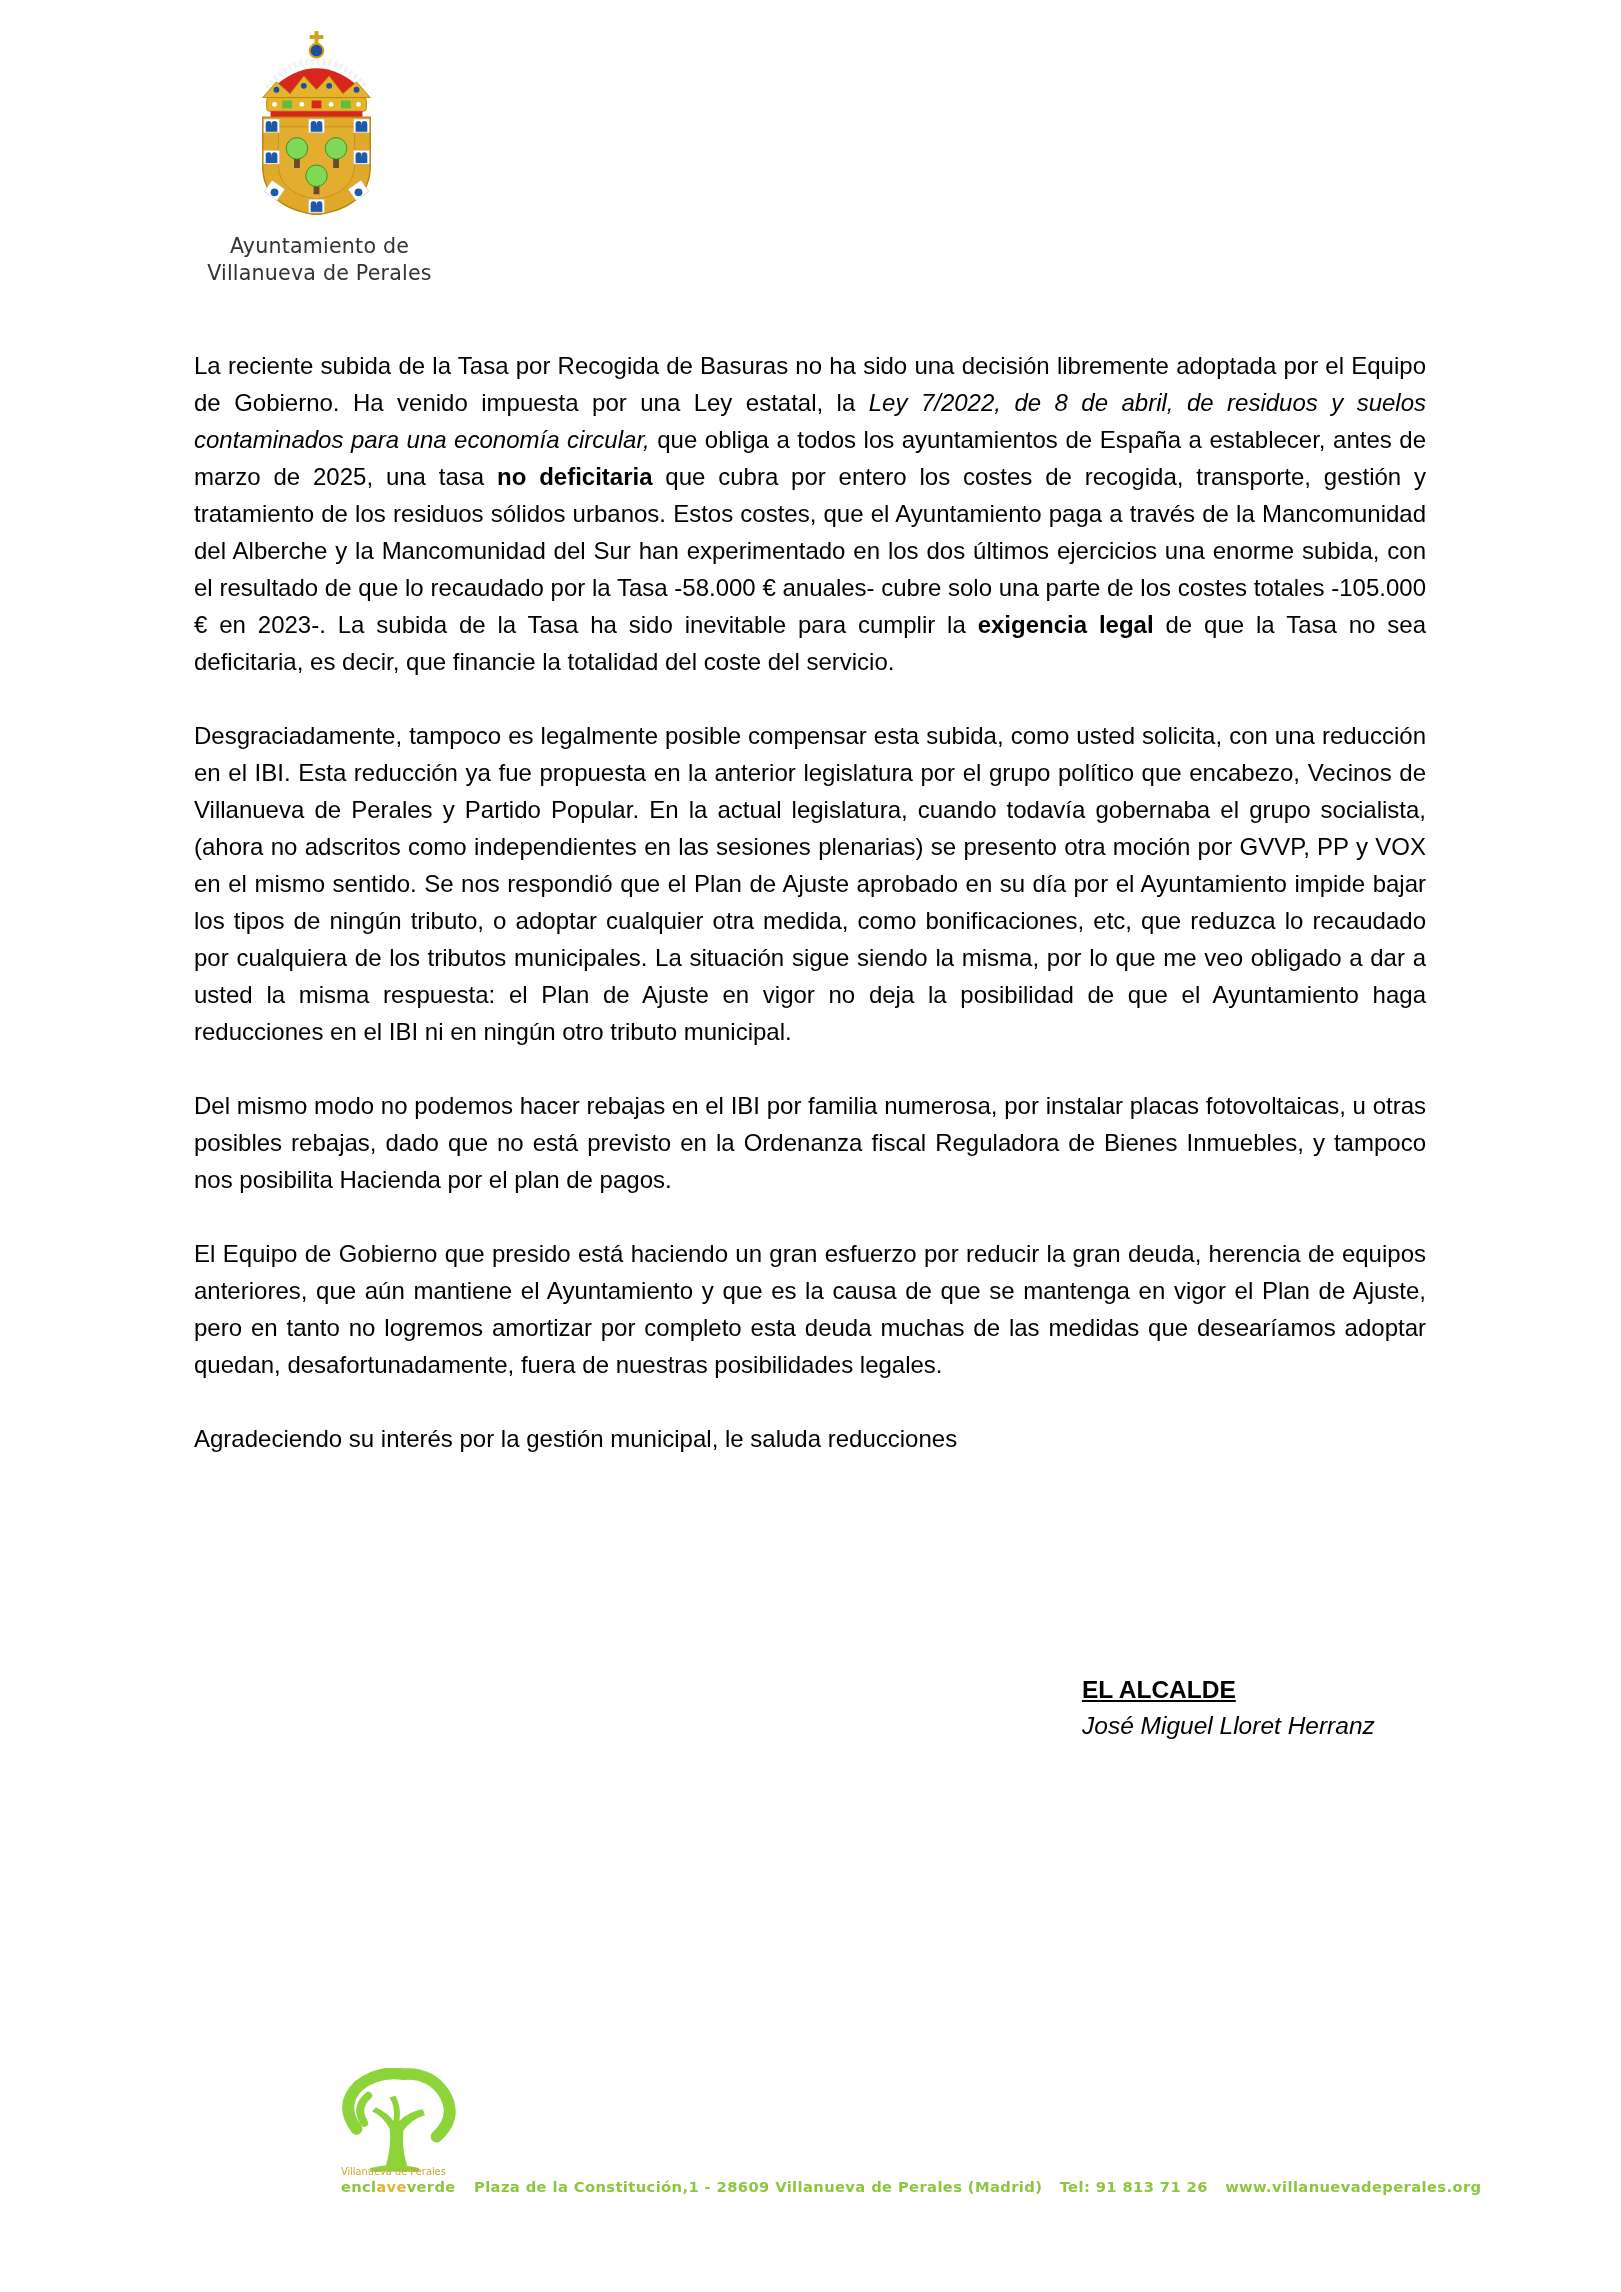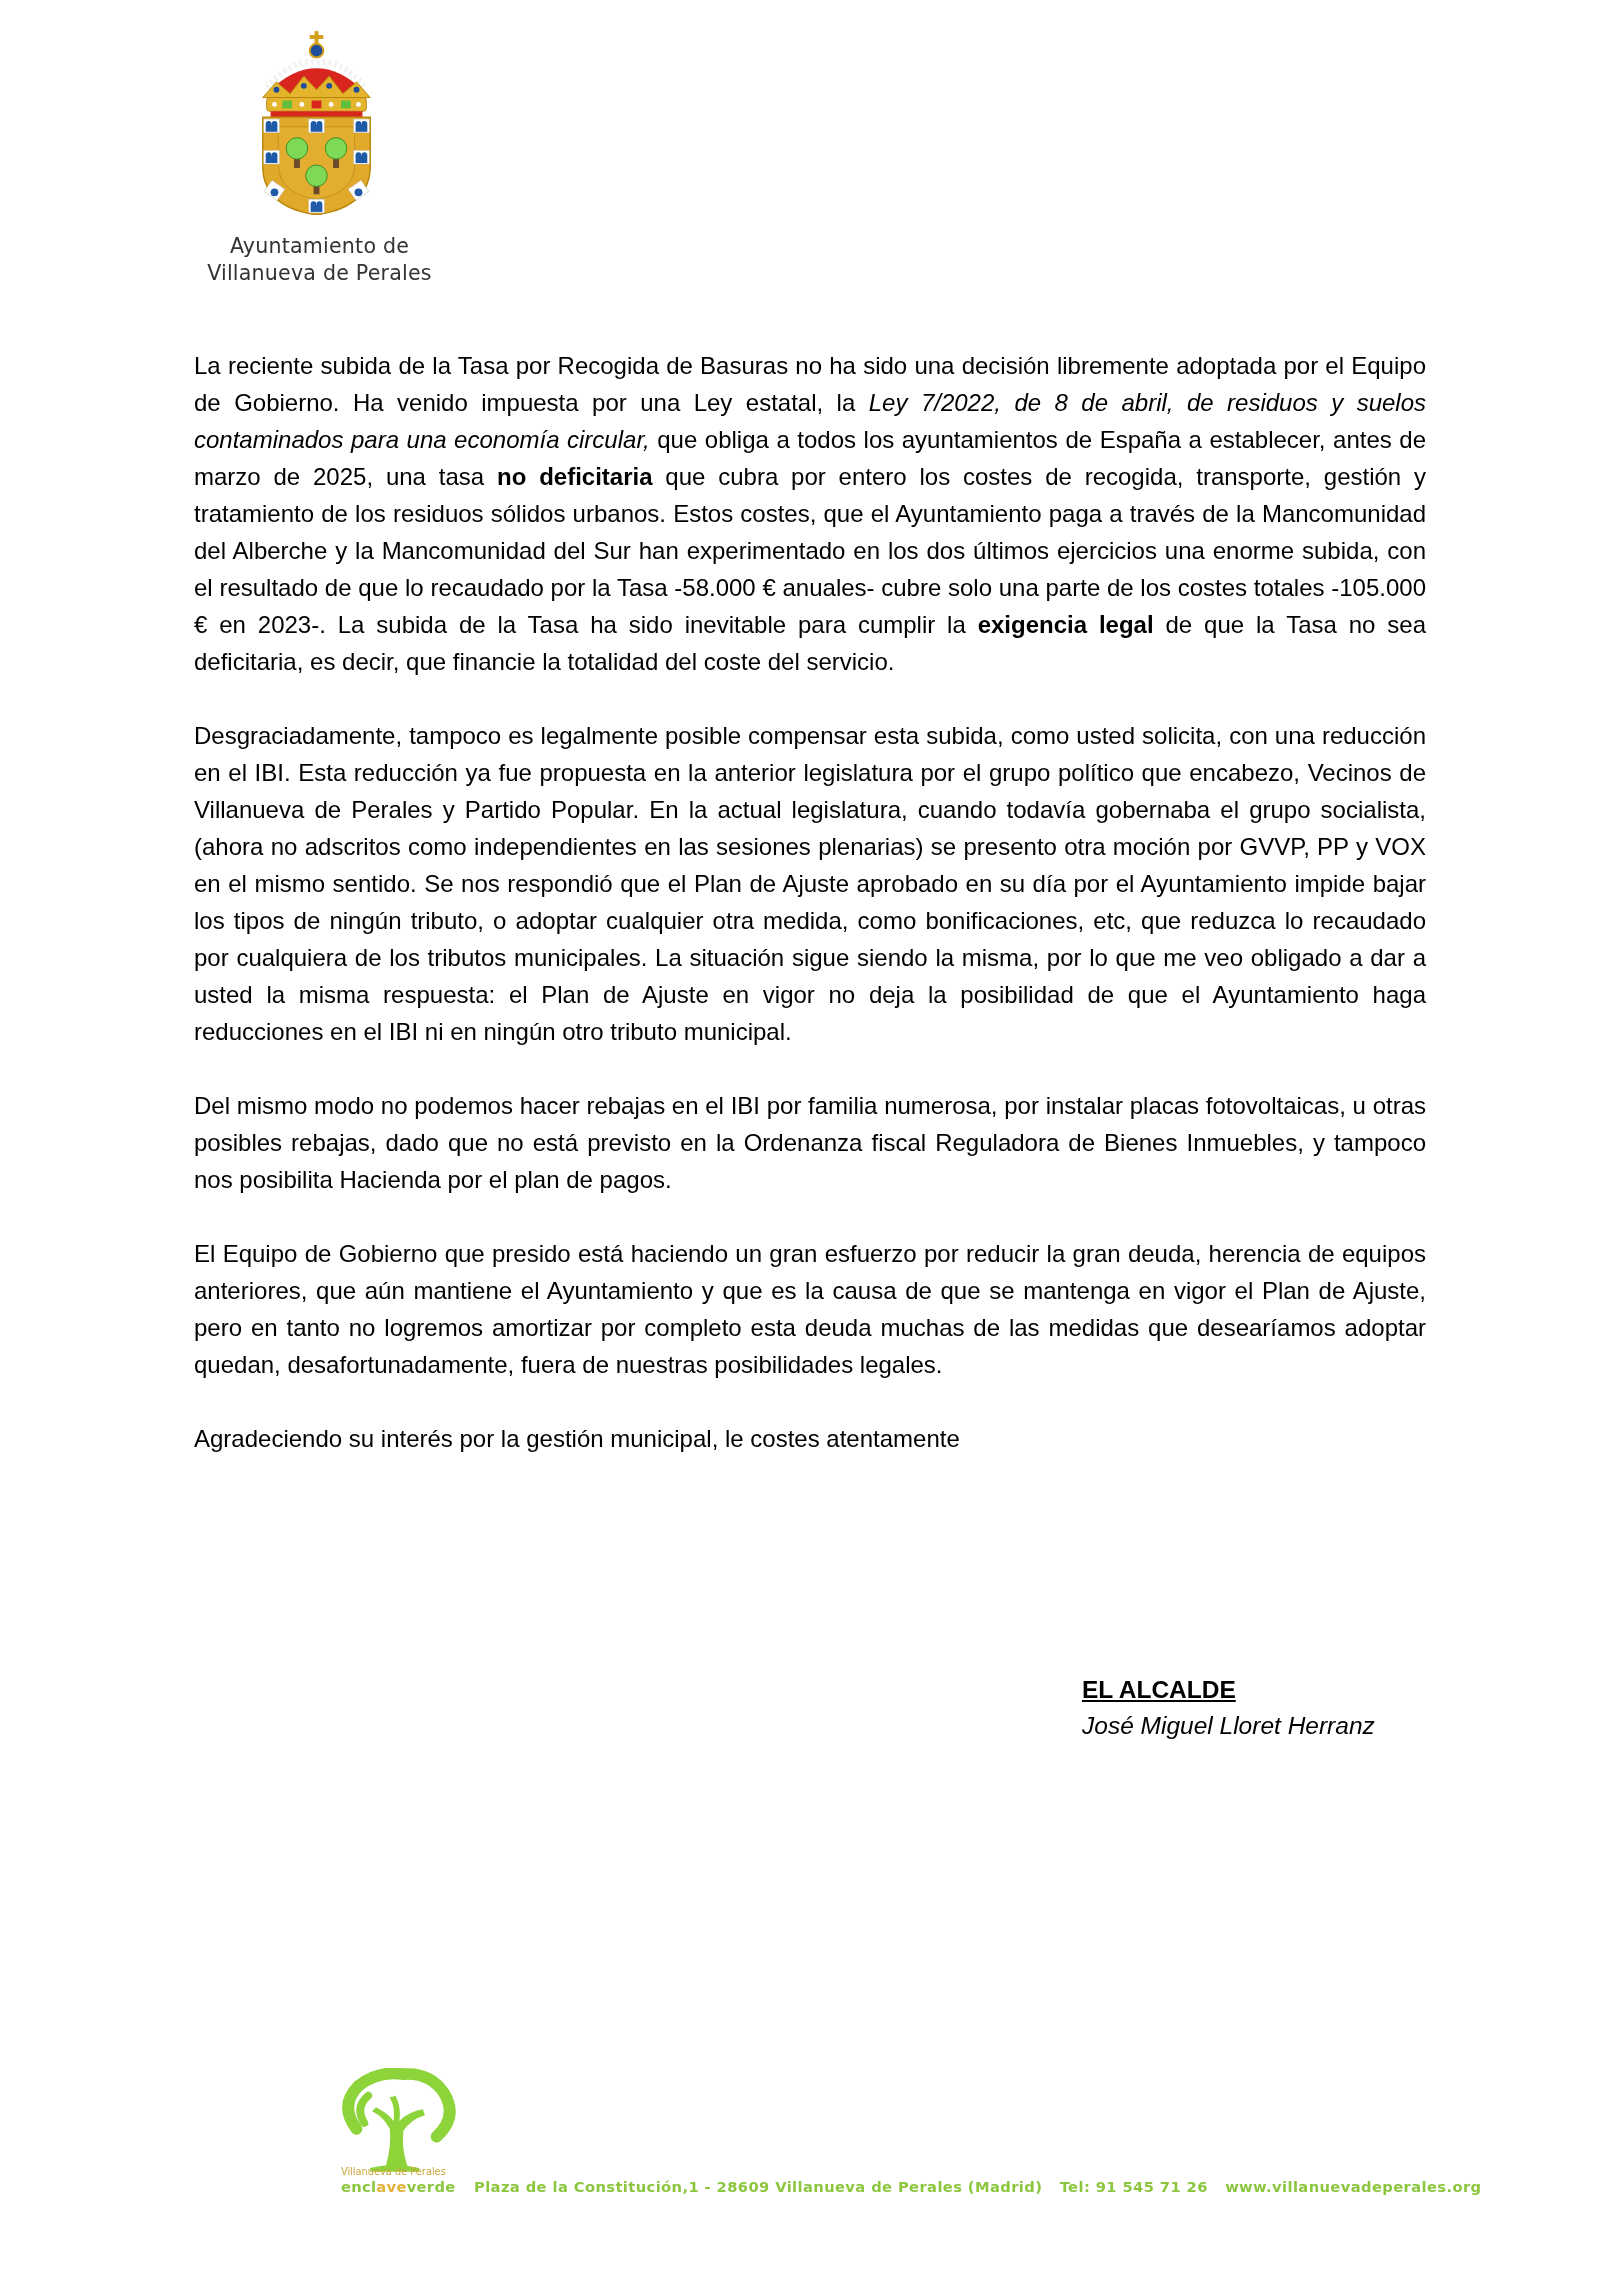--- a/index.html
+++ b/index.html
@@ -122,21 +122,21 @@
     </div>
   </div>
 
   <div class="letter">
 
     <p><span>La reciente subida de la Tasa por Recogida de Basuras no ha sido una decisión libremente adoptada por el Equipo de Gobierno. Ha venido impuesta por una Ley estatal, la </span><em>Ley 7/2022, de 8 de abril, de residuos y suelos contaminados para una economía circular,</em><span> que obliga a todos los ayuntamientos de España a establecer, antes de marzo de 2025, una tasa </span><strong>no deficitaria</strong><span> que cubra por entero los costes de recogida, transporte, gestión y tratamiento de los residuos sólidos urbanos. Estos costes, que el Ayuntamiento paga a través de la Mancomunidad del Alberche y la Mancomunidad del Sur han experimentado en los dos últimos ejercicios una enorme subida, con el resultado de que lo recaudado por la Tasa -58.000 € anuales- cubre solo una parte de los costes totales -105.000 € en 2023-. La subida de la Tasa ha sido inevitable para cumplir la </span><strong>exigencia legal</strong><span> de que la Tasa no sea deficitaria, es decir, que financie la totalidad del coste del servicio.</span></p>
 
     <p>Desgraciadamente, tampoco es legalmente posible compensar esta subida, como usted solicita, con una reducción en el IBI. Esta reducción ya fue propuesta en la anterior legislatura por el grupo político que encabezo, Vecinos de Villanueva de Perales y Partido Popular. En la actual legislatura, cuando todavía gobernaba el grupo socialista, (ahora no adscritos como independientes en las sesiones plenarias) se presento otra moción por GVVP, PP y VOX en el mismo sentido. Se nos respondió que el Plan de Ajuste aprobado en su día por el Ayuntamiento impide bajar los tipos de ningún tributo, o adoptar cualquier otra medida, como bonificaciones, etc, que reduzca lo recaudado por cualquiera de los tributos municipales. La situación sigue siendo la misma, por lo que me veo obligado a dar a usted la misma respuesta: el Plan de Ajuste en vigor no deja la posibilidad de que el Ayuntamiento haga reducciones en el IBI ni en ningún otro tributo municipal.</p>
     <p>Del mismo modo no podemos hacer rebajas en el IBI por familia numerosa, por instalar placas fotovoltaicas, u otras posibles rebajas, dado que no está previsto en la Ordenanza fiscal Reguladora de Bienes Inmuebles, y tampoco nos posibilita Hacienda por el plan de pagos.</p>
     <p>El Equipo de Gobierno que presido está haciendo un gran esfuerzo por reducir la gran deuda, herencia de equipos anteriores, que aún mantiene el Ayuntamiento y que es la causa de que se mantenga en vigor el Plan de Ajuste, pero en tanto no logremos amortizar por completo esta deuda muchas de las medidas que desearíamos adoptar quedan, desafortunadamente, fuera de nuestras posibilidades legales.</p>
-    <p>Agradeciendo su interés por la gestión municipal, le costes atentamente</p>
+    <p>Agradeciendo su interés por la gestión municipal, le saluda reducciones</p>
   </div>
 
   <div class="signature">
     <div class="title">EL ALCALDE</div>
     <div class="name">José Miguel Lloret Herranz</div>
   </div>
 
   <div class="footer">
     <svg class="tree-logo" viewBox="0 0 130 112" xmlns="http://www.w3.org/2000/svg">
       <g fill="none" stroke="#8cd43a" stroke-linecap="round">
@@ -145,19 +145,19 @@
       </g>
       <g fill="#8cd43a">
         <path d="M52 100 Q58 80 56 62 Q50 50 38 44 L42 40 Q54 46 60 54 Q62 40 56 30 L62 28 Q68 40 66 54 Q76 44 90 42 L92 48 Q78 52 70 64 Q68 82 74 100 Z"></path>
         <path d="M36 102 Q60 96 86 102 L86 106 L36 106 Z"></path>
       </g>
     </svg>
     <div class="brand-small">Villanueva de Perales</div>
     <div class="brand"><span>encl</span><span class="clave">ave</span><span>verde</span></div>
     <div class="contact">
       <span>Plaza de la Constitución,1 - 28609 Villanueva de Perales  (Madrid)</span>
-      <span>Tel: 91 545 71 26</span>
+      <span>Tel: 91 813 71 26</span>
       <span>www.villanuevadeperales.org</span>
     </div>
   </div>
 
 </div>
 
 
 </body></html>

